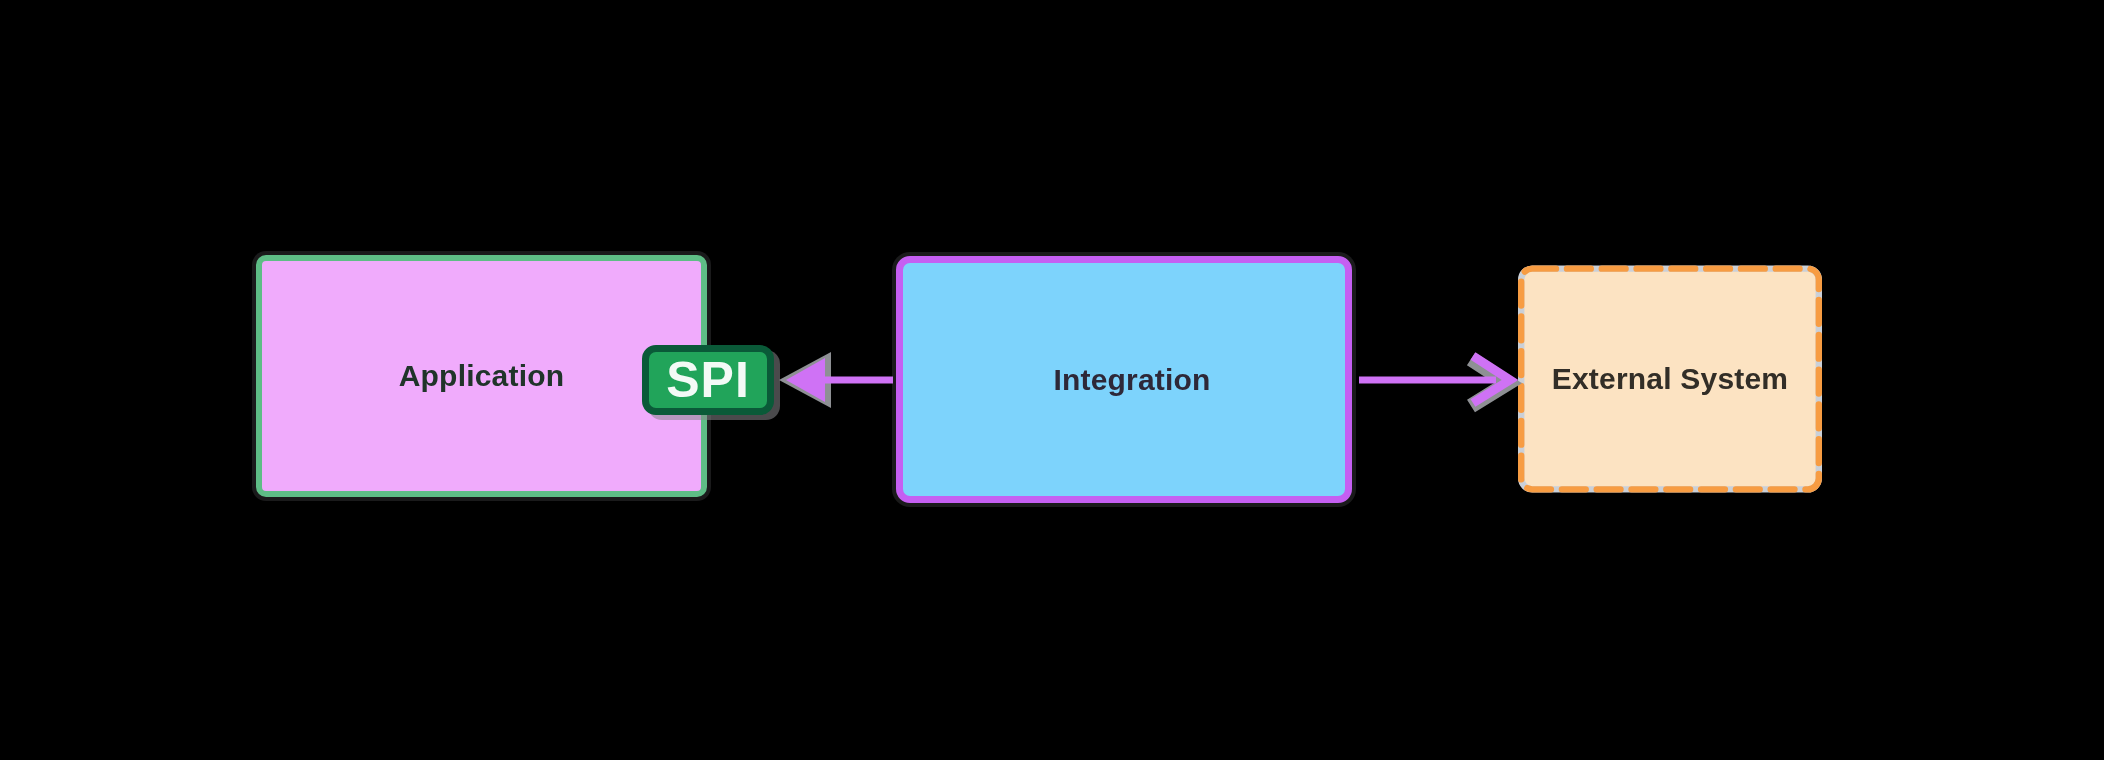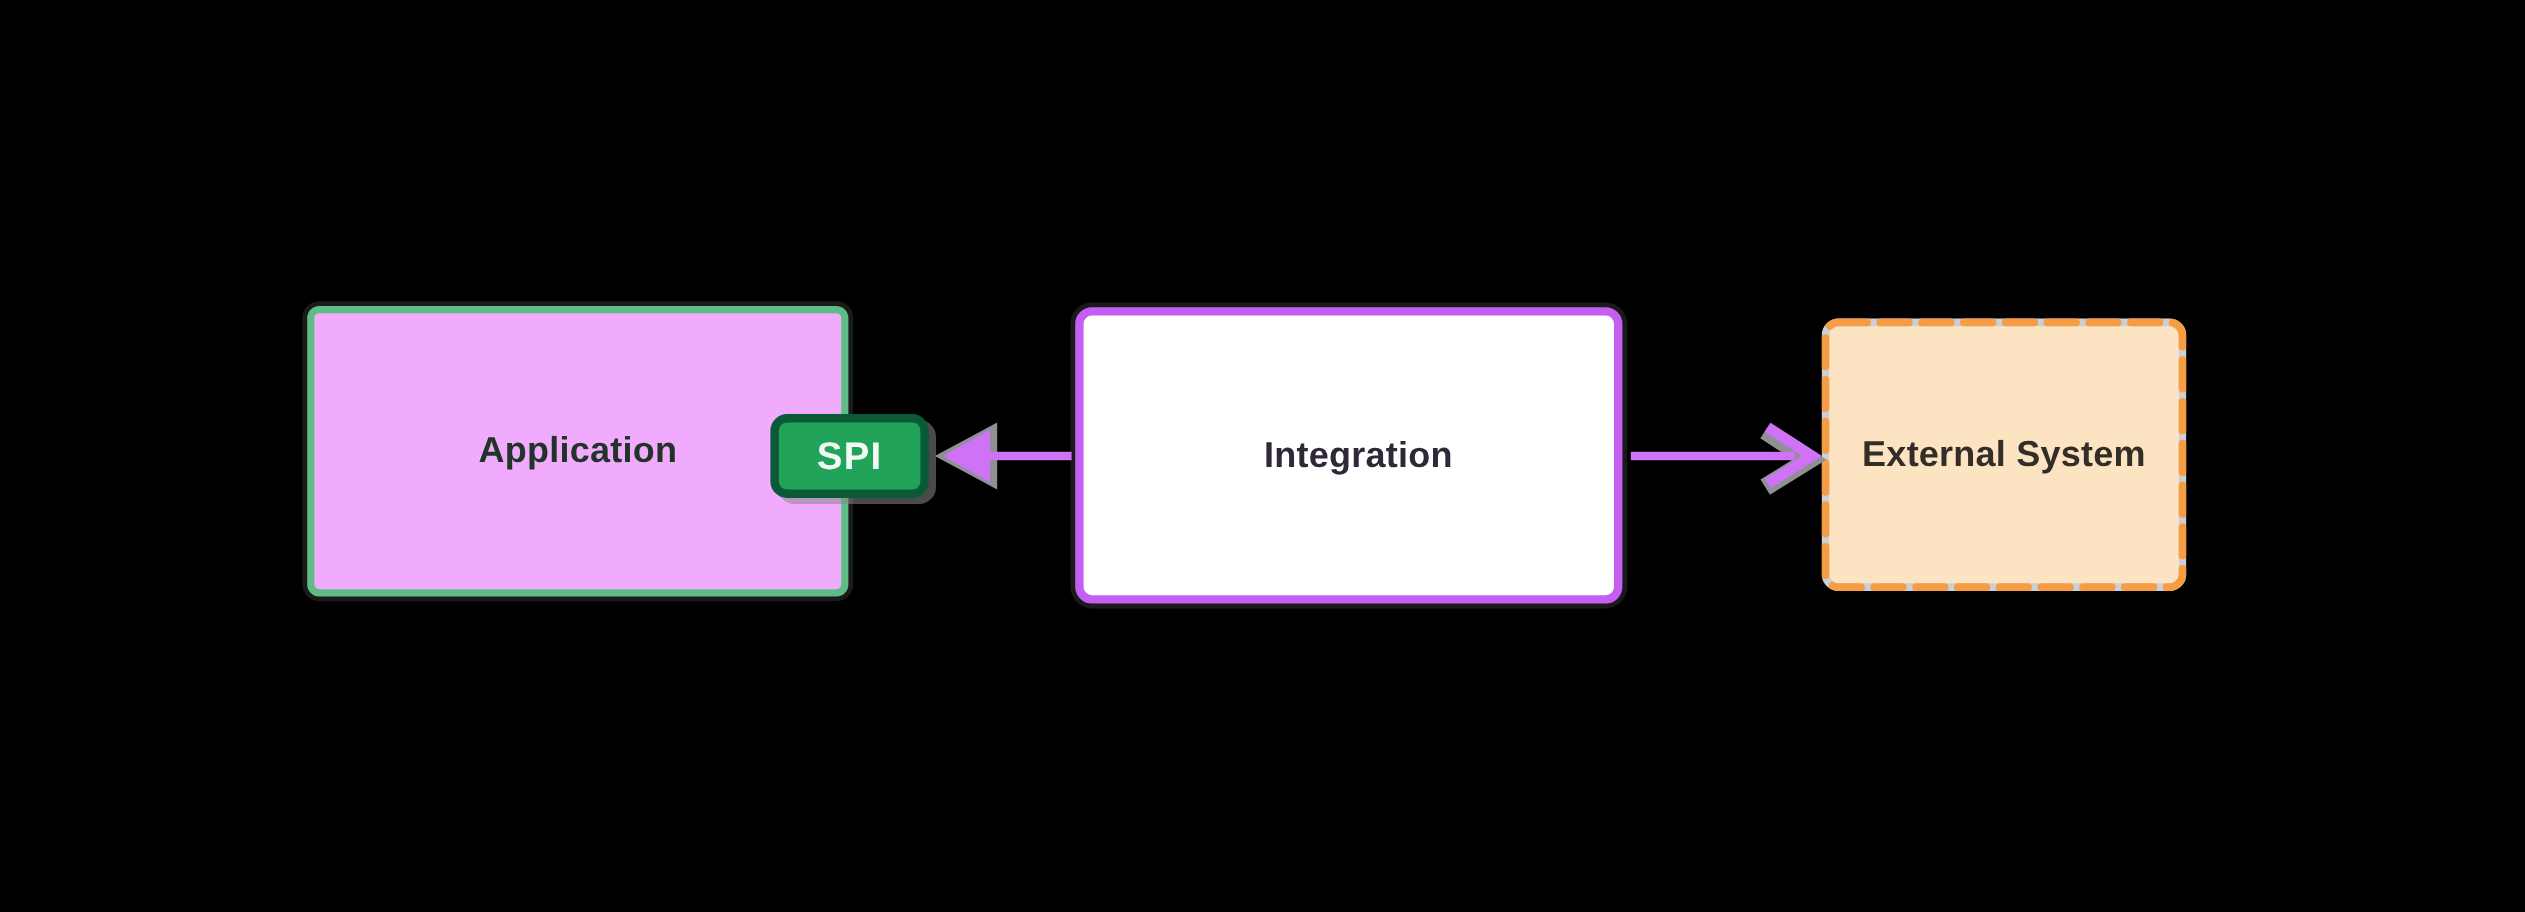--- a/index.html
+++ b/index.html
@@ -31,21 +31,21 @@
     left: 256px; top: 255px; width: 451px; height: 242px;
     background: #f0abfc;
     border: 6px solid #5ebd86;
     border-radius: 10px;
     color: #20342a;
     box-shadow: 0 0 0 4px rgba(120,120,124,0.22);
     z-index: 1;
   }
   .node-integration {
     left: 896px; top: 256px; width: 456px; height: 247px;
-    background: #ffffff;
+    background: #7dd3fc;
     border: 7px solid #c55ff2;
     border-radius: 14px;
     color: #2e2838;
     box-shadow: 0 0 0 4px rgba(120,120,124,0.22);
     z-index: 1;
     padding-left: 16px;
   }
   .node-external {
     left: 1518px; top: 255px; width: 304px; height: 248px;
     border-radius: 14px;
@@ -66,21 +66,21 @@
     left: 642px; top: 345px; width: 132px; height: 70px;
     box-sizing: border-box;
     background: #21a45a;
     border: 7px solid #0a5a38;
     border-radius: 14px;
     display: flex;
     align-items: center;
     justify-content: center;
     color: #f3faf6;
     font-weight: bold;
-    font-size: 32px;
+    font-size: 50px;
     letter-spacing: 1px;
     box-shadow: 6px 5px 0 rgba(135,135,138,0.55);
     z-index: 3;
   }
   .connector {
     position: absolute;
     z-index: 2;
   }
   .connector.left-arrow  { left: 770px; top: 345px; width: 130px; height: 70px; }
   .connector.right-arrow { left: 1350px; top: 344px; width: 178px; height: 72px; }

